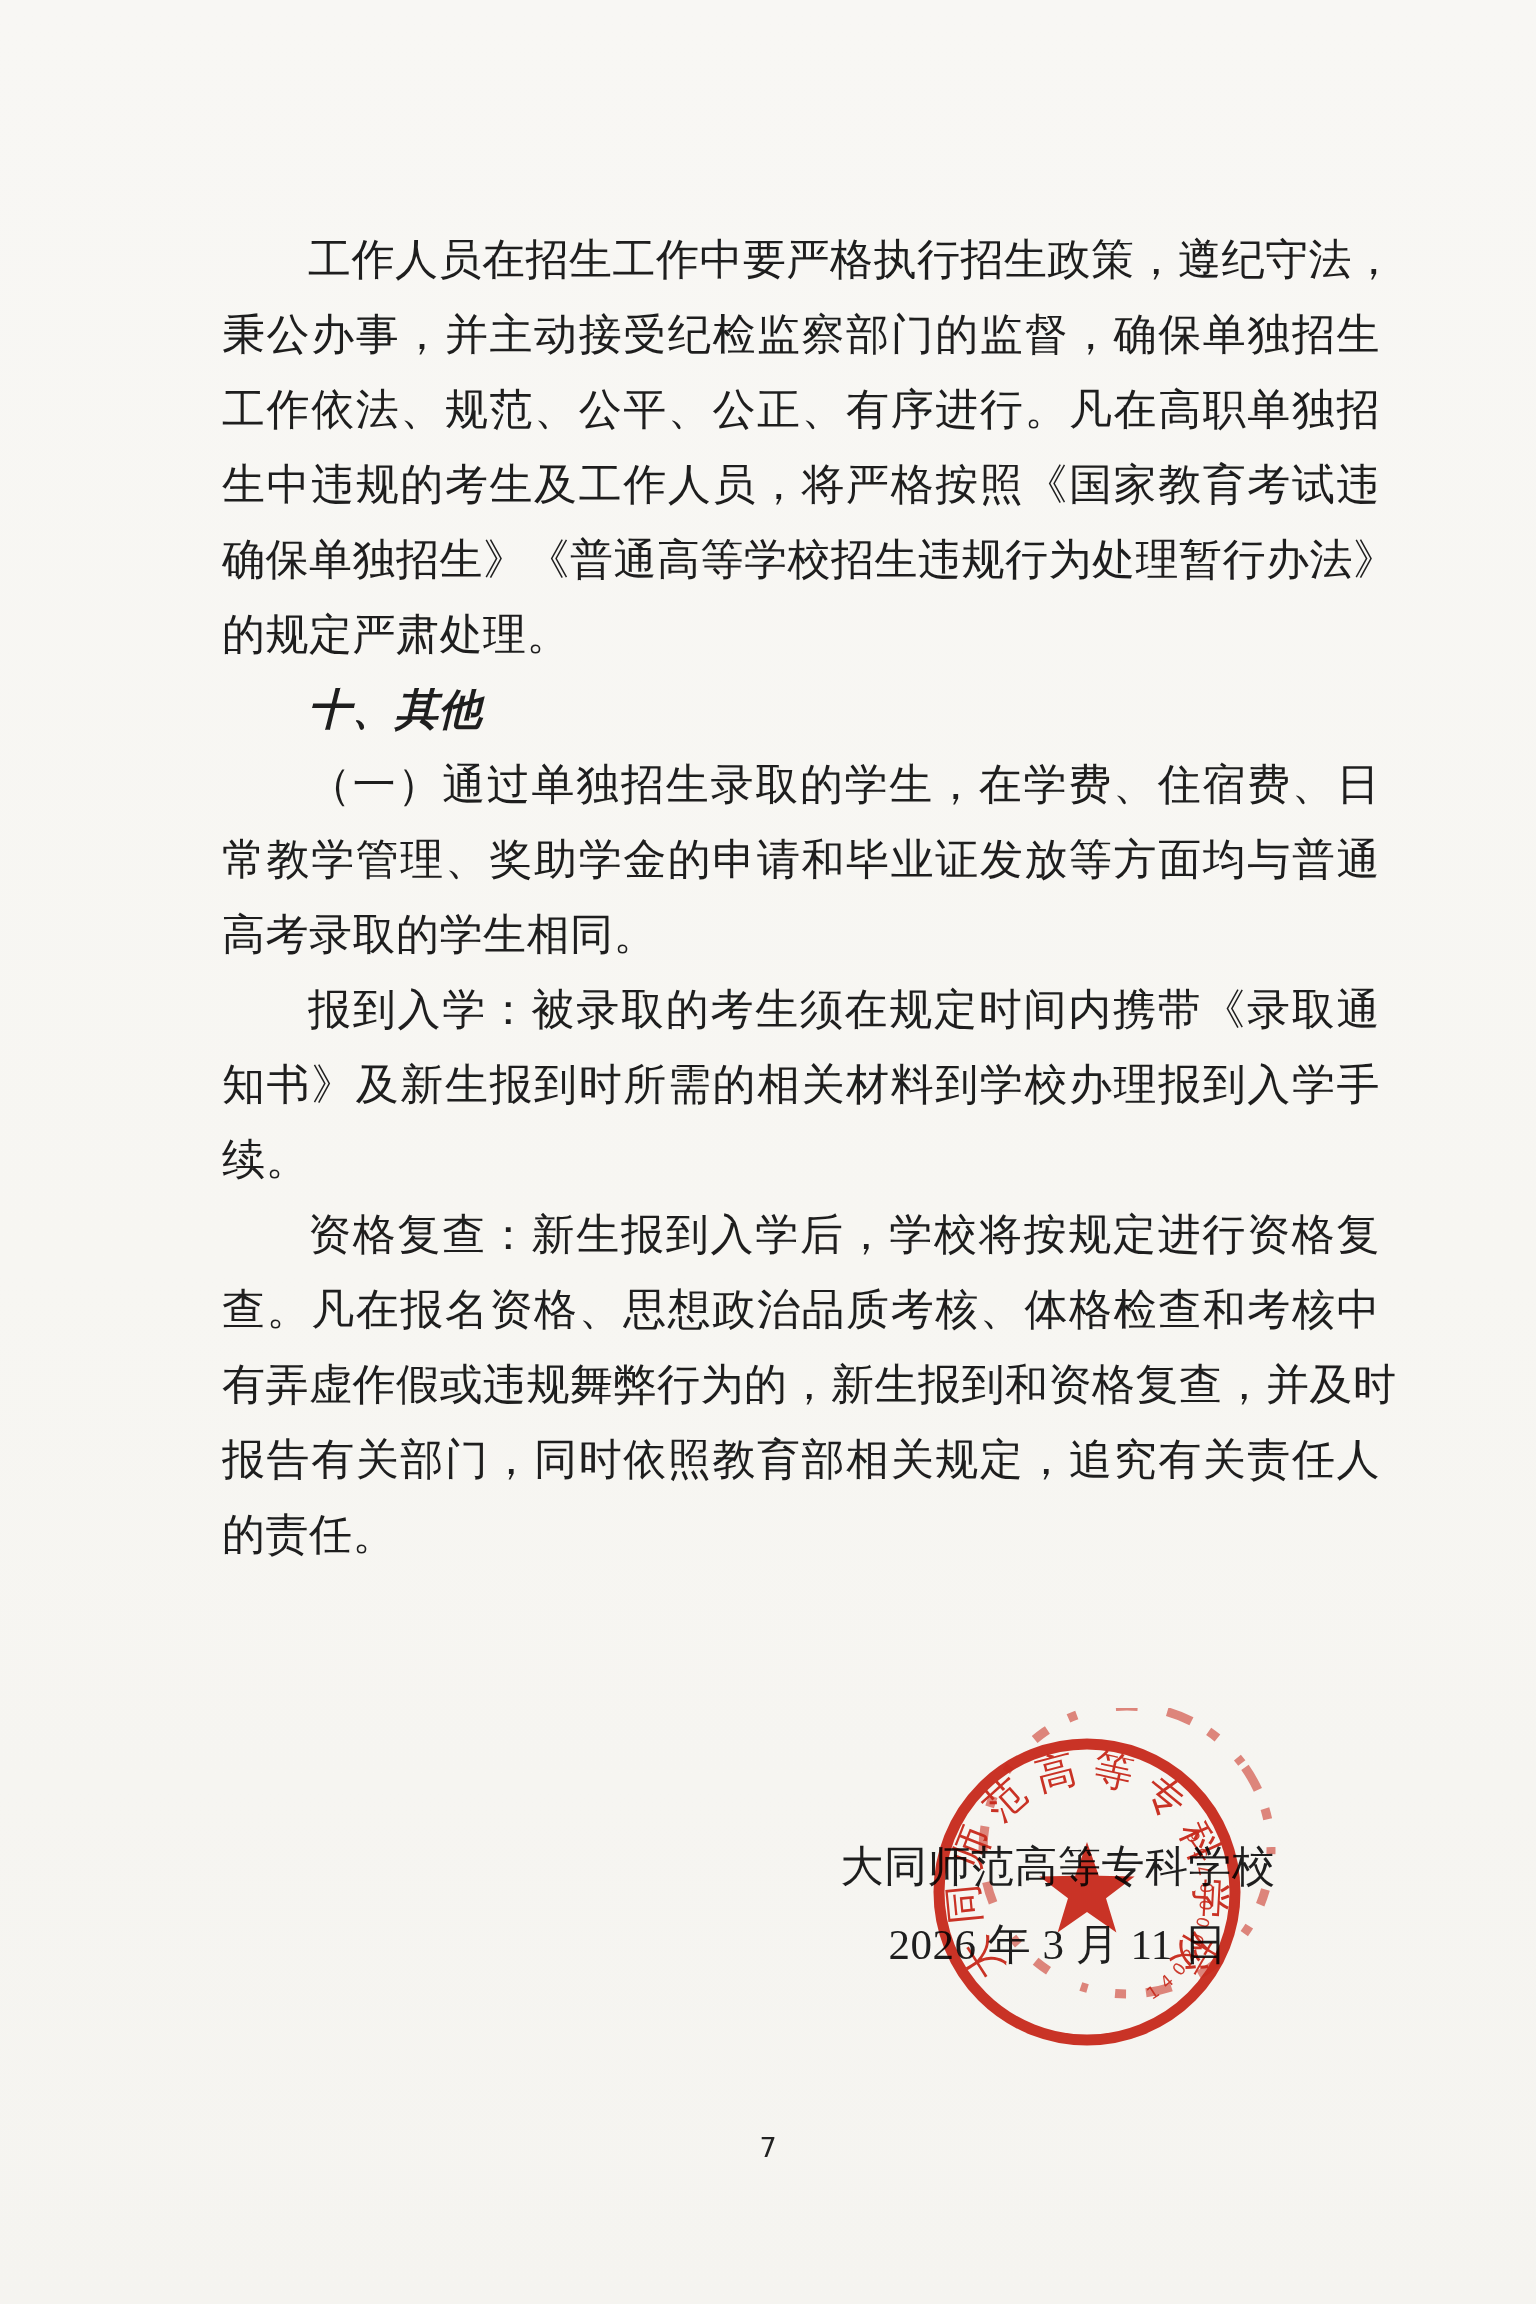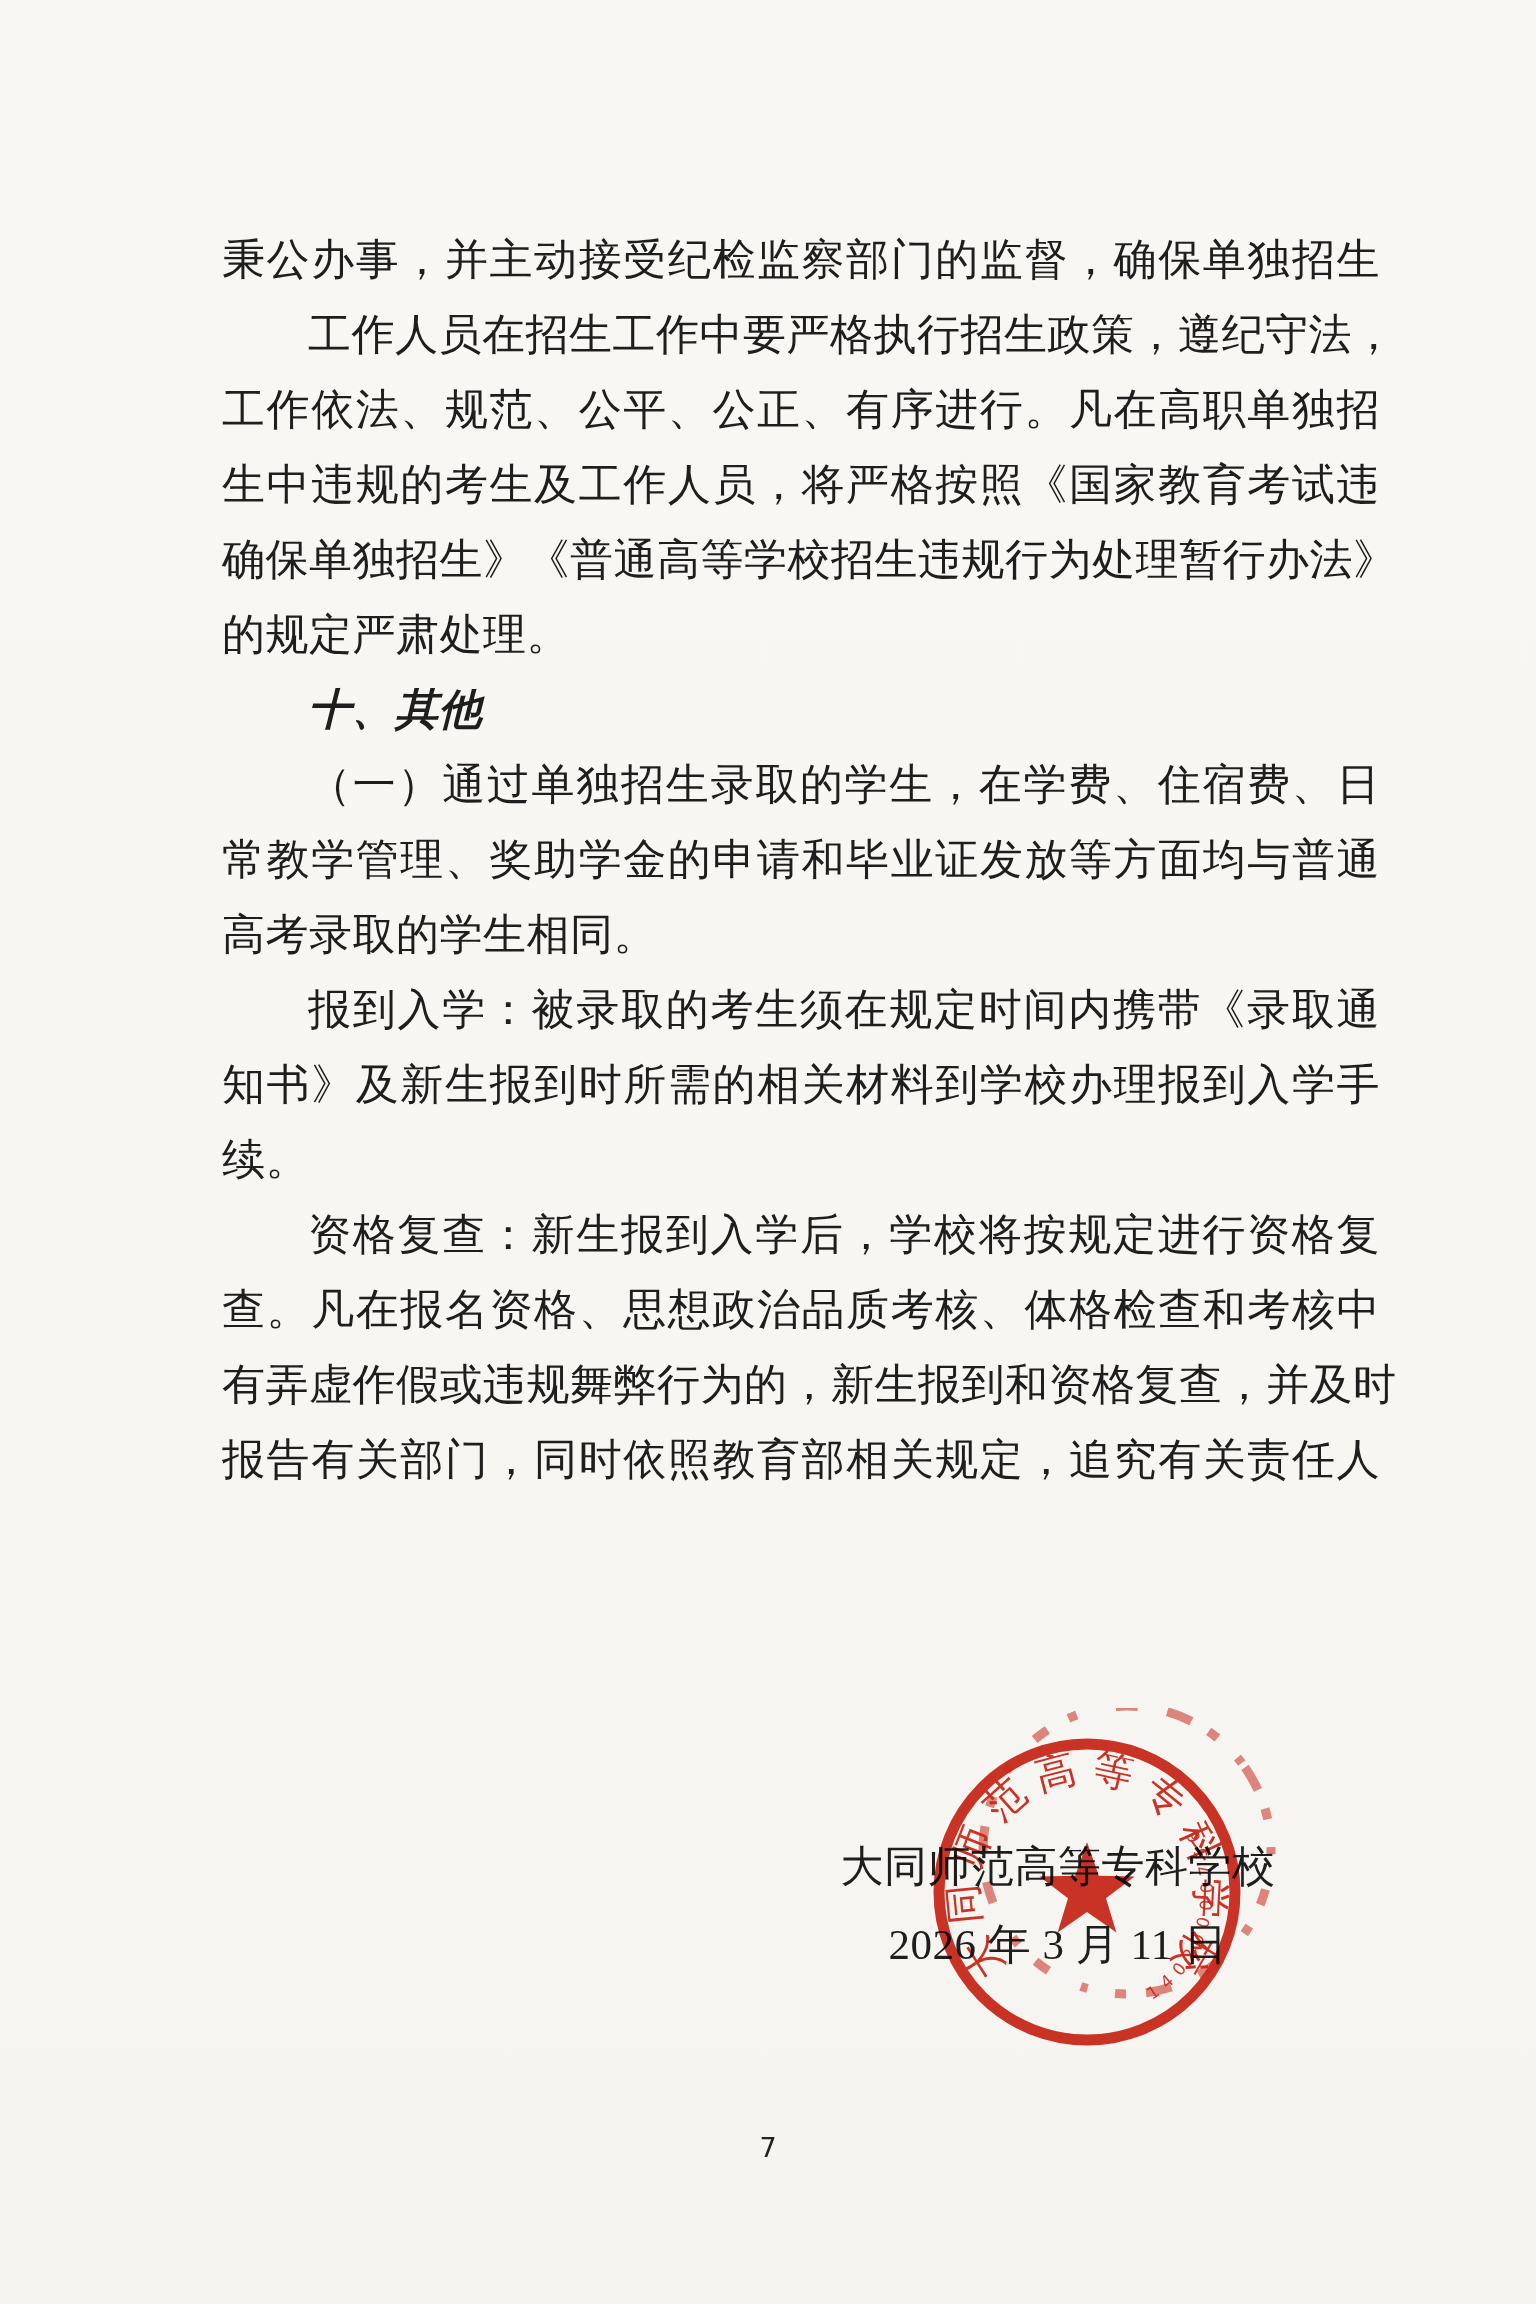--- a/index.html
+++ b/index.html
@@ -61,37 +61,38 @@
     mix-blend-mode:multiply;
     pointer-events:none;
   }
 </style>
 </head>
 <body>
 
 <div class="page">
 
   <div class="body-text">
+      <div class="line indent">工作人员在招生工作中要严格执行招生政策，遵纪守法，</div>
       <div class="line">秉公办事，并主动接受纪检监察部门的监督，确保单独招生</div>
-      <div class="line indent">工作人员在招生工作中要严格执行招生政策，遵纪守法，</div>
       <div class="line">工作依法、规范、公平、公正、有序进行。凡在高职单独招</div>
       <div class="line">生中违规的考生及工作人员，将严格按照《国家教育考试违</div>
       <div class="line">确保单独招生》《普通高等学校招生违规行为处理暂行办法》</div>
       <div class="line end">的规定严肃处理。</div>
       <div class="line indent bold end">十、其他</div>
       <div class="line indent">（一）通过单独招生录取的学生，在学费、住宿费、日</div>
       <div class="line">常教学管理、奖助学金的申请和毕业证发放等方面均与普通</div>
       <div class="line end">高考录取的学生相同。</div>
       <div class="line indent">报到入学：被录取的考生须在规定时间内携带《录取通</div>
       <div class="line">知书》及新生报到时所需的相关材料到学校办理报到入学手</div>
       <div class="line end">续。</div>
       <div class="line indent">资格复查：新生报到入学后，学校将按规定进行资格复</div>
       <div class="line">查。凡在报名资格、思想政治品质考核、体格检查和考核中</div>
       <div class="line">有弄虚作假或违规舞弊行为的，新生报到和资格复查，并及时</div>
       <div class="line">报告有关部门，同时依照教育部相关规定，追究有关责任人</div>
+      <div class="line end">的责任。</div>
     </div>
 
   <div class="signature">
     <div class="sig-school">大同师范高等专科学校</div>
     <div class="sig-date">2026 年 3 月 11 日</div>
   </div>
 
   <svg class="seal" viewBox="0 0 370 370">
 
     <circle cx="215" cy="142" r="144" fill="none" stroke="#cf2a1c" stroke-width="9" stroke-dasharray="26 20 11 28 7 36 16 24 9 40 22 30" opacity="0.55" transform="rotate(-35 215 142)"></circle>

